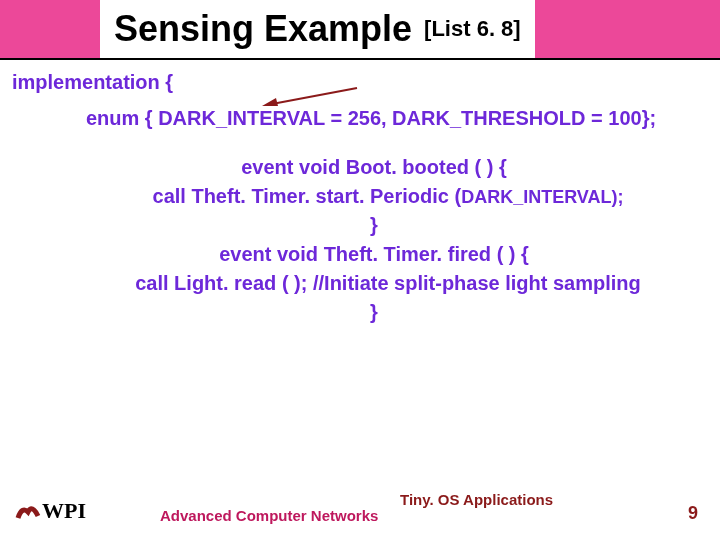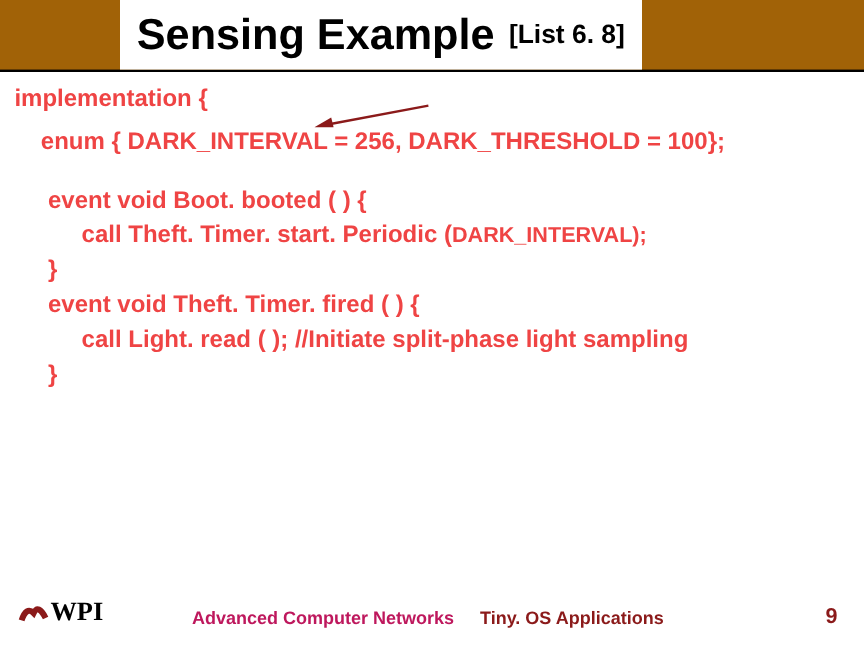--- a/index.html
+++ b/index.html
@@ -8,21 +8,21 @@
     width: 720px;
     height: 540px;
     font-family: "Comic Sans MS", cursive, sans-serif;
     background: #fff;
     overflow: hidden;
     position: relative;
   }
   .title-bar {
     width: 100%;
     height: 60px;
-    background: #a16207;
+    background: #ec4899;
     border-bottom: 2px solid #000;
     box-sizing: border-box;
     display: flex;
     align-items: center;
     position: relative;
   }
   .title-bar .title-inner {
     background: #fff;
     margin-left: 100px;
     padding: 0 14px;
@@ -39,22 +39,23 @@
   .title-sub {
     font-size: 22px;
     font-weight: bold;
     color: #000;
     margin-left: 12px;
   }
   .content {
     padding: 8px 12px 0 12px;
     font-size: 20px;
     line-height: 1.45;
-    color: #ef4444;
+    color: #6d28d9;
     font-weight: bold;
+    text-align: center;
   }
   .row-impl {
     position: relative;
     height: 30px;
   }
   .impl-text {
     position: absolute;
     left: 0;
     top: 0;
   }
@@ -98,21 +99,21 @@
     position: absolute;
     left: 160px;
     bottom: 6px;
     font-size: 15px;
     font-weight: bold;
     color: #be185d;
   }
   .footer-right {
     position: absolute;
     left: 400px;
-    bottom: 6px;
+    bottom: 22px;
     font-size: 15px;
     font-weight: bold;
     color: #8b1a1a;
   }
   .footer-num {
     position: absolute;
     right: 22px;
     bottom: 6px;
     font-size: 18px;
     font-weight: bold;

